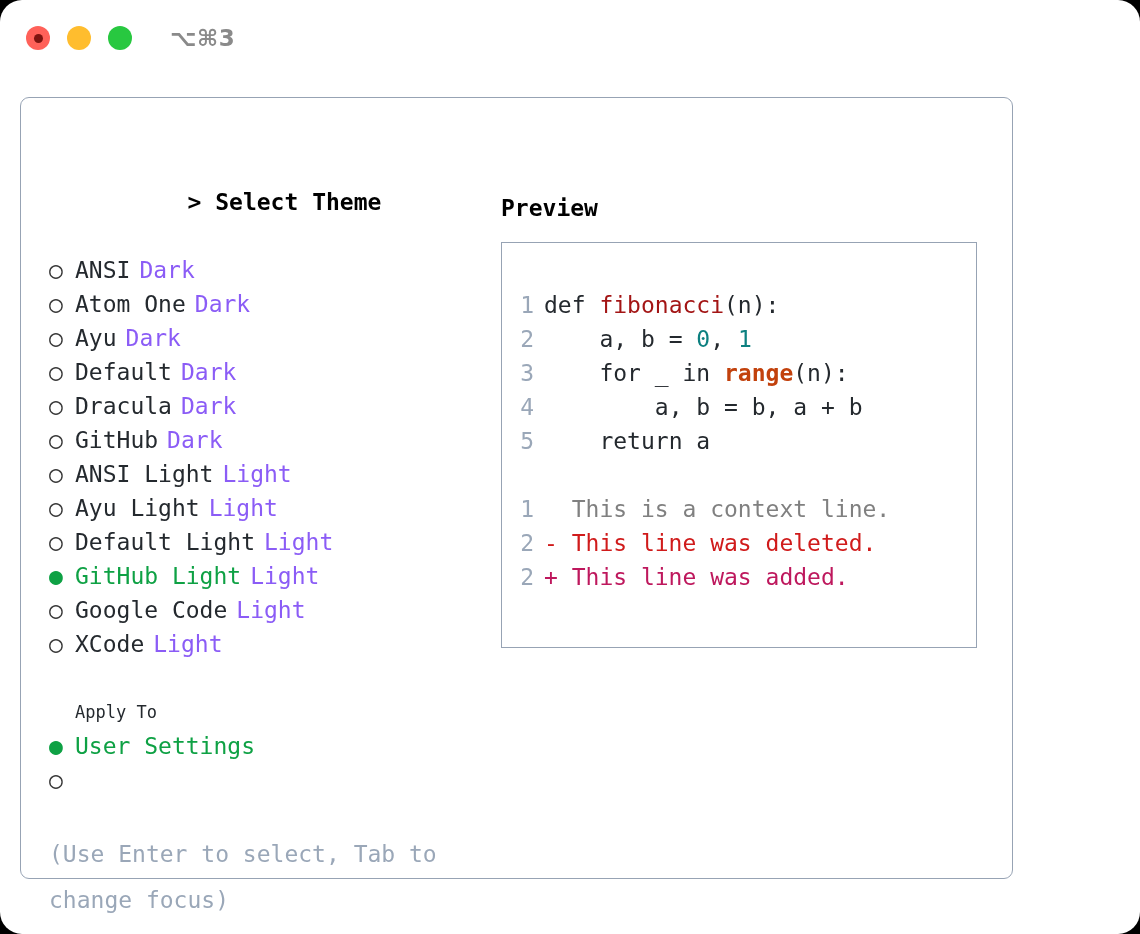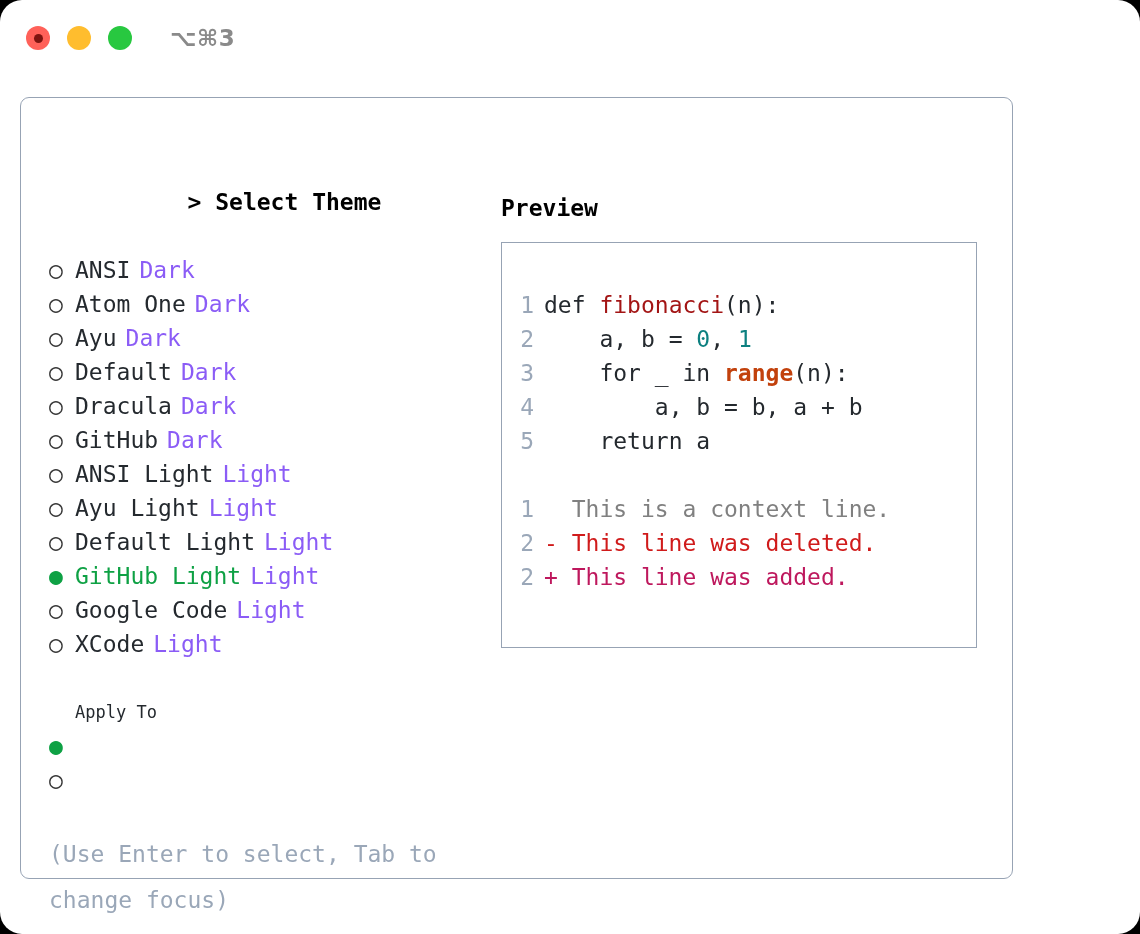--- a/index.html
+++ b/index.html
@@ -243,21 +243,21 @@
             <div class="opt"><span class="marker">○</span><span class="name">XCode</span><span class="kind">Light</span></div>
           </div>
 
         <div class="spacer-line"></div>
 
         <div class="group-head">
           <span class="marker"></span><span>Apply To</span>
         </div>
 
         <div class="opt-list" id="apply-options">
-            <div class="opt selected"><span class="marker filled">●</span></div>
+            <div class="opt selected"><span class="marker filled">●</span><span class="name">User Settings</span></div>
             <div class="opt"><span class="marker">○</span></div>
           </div>
 
         <div class="spacer-line"></div>
 
         <div class="hint">(Use Enter to select, Tab to change focus)</div>
       </div>
 
       <div class="right-col">
         <div class="preview-title">Preview</div>

